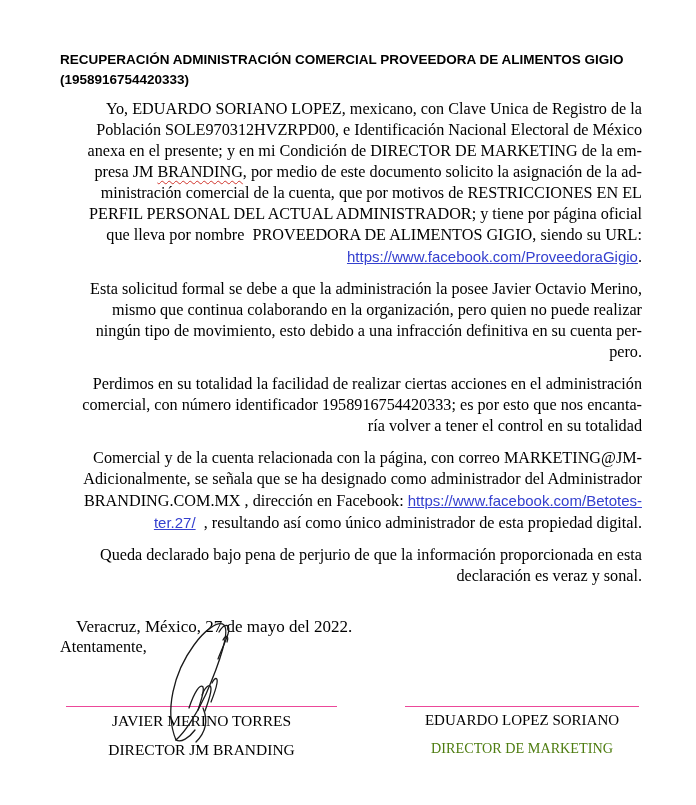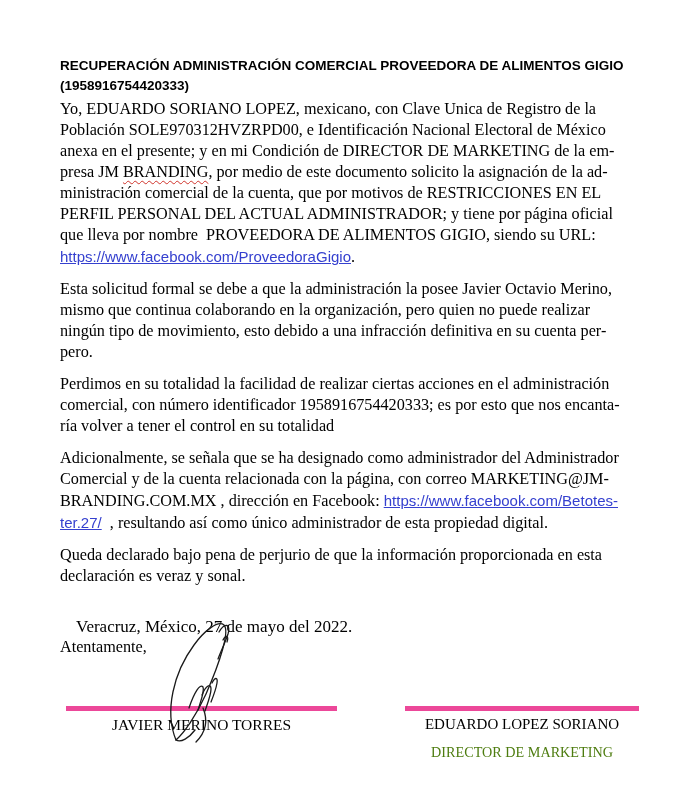--- a/index.html
+++ b/index.html
@@ -2,25 +2,25 @@
 <html style="--link-color: #3540cf; --spell-color: #d0342c;"><head>
 <meta charset="utf-8">
 <style>
   html, body { margin:0; padding:0; background:#ffffff; }
   .page {
     position:relative; width:696px; height:805px; background:#ffffff;
     overflow:hidden; color:#000;
     font-family:"Liberation Serif", serif;
   }
   .doc-title {
-    position:absolute; left:60px; top:56px; width:585px; margin:0;
+    position:absolute; left:60px; top:50px; width:585px; margin:0;
     font-family:"Liberation Sans", sans-serif;
     font-weight:bold; font-size:13.5px; line-height:20px; color:#000;
   }
-  .paragraphs { position:absolute; left:60px; top:99px; width:582px; }
+  .paragraphs { position:absolute; left:60px; top:99px; width:582px;text-align:right; }
   .para { margin:0 0 11px 0; }
   .line {
     white-space:pre; font-size:16.2px; line-height:21px;
     font-family:"Liberation Serif", serif;
   }
   .link {
     color:var(--link-color, #3540cf);
     font-family:"Liberation Sans", sans-serif;
     font-size:15px; text-decoration:underline; cursor:pointer;
   }
@@ -33,21 +33,21 @@
   }
   .date-line {
     position:absolute; left:60px; top:600px; margin:16px;
     font-size:17px; line-height:21px;
   }
   .closing {
     position:absolute; left:60px; top:637px; margin:0;
     font-size:16.2px; line-height:21px;
   }
   .signature-svg { position:absolute; left:164px; top:620px; z-index:2; }
-  .sig-block { position:absolute; top:706px; border-top:5px solid #ec4899; }
+  .sig-block { position:absolute; top:706px; border-top:1px solid #ec4899; }
   .sig-left  { left:66px;  width:271px; }
   .sig-right { left:405px; width:234px; }
   .sig-name  { margin-top:5px;  text-align:center; font-size:15.5px; }
   .sig-role  { margin-top:11px; text-align:center; font-size:15.5px; }
   .sig-right .sig-name { font-size:15px; }
   .sig-right .sig-role { font-size:14.2px; color:#4d7c0f; }
 </style>
 </head>
 <body>
 
@@ -74,22 +74,22 @@
         <div class="line"><span>mismo que continua colaborando en la organización, pero quien no puede realizar</span></div>
         <div class="line"><span>ningún tipo de movimiento, esto debido a una infracción definitiva en su cuenta per-</span></div>
         <div class="line"><span>pero.</span></div>
       </div>
       <div class="para">
         <div class="line"><span>Perdimos en su totalidad la facilidad de realizar ciertas acciones en el administración</span></div>
         <div class="line"><span>comercial, con número identificador 1958916754420333; es por esto que nos encanta-</span></div>
         <div class="line"><span>ría volver a tener el control en su totalidad</span></div>
       </div>
       <div class="para">
+        <div class="line"><span>Comercial y de la cuenta relacionada con la página, con correo MARKETING@JM-</span></div>
         <div class="line"><span>Adicionalmente, se señala que se ha designado como administrador del Administrador</span></div>
-        <div class="line"><span>Comercial y de la cuenta relacionada con la página, con correo MARKETING@JM-</span></div>
         <div class="line"><span>BRANDING.COM.MX , dirección en Facebook: </span><a class="link" href="#">https://www.facebook.com/Betotes-</a></div>
         <div class="line"><a class="link" href="#">ter.27/</a><span>  , resultando así como único administrador de esta propiedad digital.</span></div>
       </div>
       <div class="para">
         <div class="line"><span>Queda declarado bajo pena de perjurio de que la información proporcionada en esta</span></div>
         <div class="line"><span>declaración es veraz y sonal.</span></div>
       </div>
     </div>
 
   <p class="date-line">Veracruz, México, 27 de mayo del 2022.</p>
@@ -102,20 +102,21 @@
     <path d="M 55 12 C 61 2, 67 4, 64 14 C 61 23, 57 31, 54 39"></path>
     <path d="M 59 20 C 62 14, 65 16, 63 22"></path>
     <path d="M 25 88 C 30 73, 36 63, 39 67 C 41 71, 36 83, 34 90"></path>
     <path d="M 38 75 C 42 65, 47 63, 47 69 C 47 75, 43 85, 41 91"></path>
     <path d="M 48 63 C 51 57, 54 57, 53 63 C 52 69, 49 77, 47 82"></path>
     <path d="M 39 88 C 44 100, 42 112, 32 122"></path>
   </svg>
 
   <div class="sig-block sig-left">
     <div class="sig-name">JAVIER MERINO TORRES</div>
+    <div class="sig-role">DIRECTOR JM BRANDING</div>
   </div>
 
   <div class="sig-block sig-right">
     <div class="sig-name">EDUARDO LOPEZ SORIANO</div>
     <div class="sig-role">DIRECTOR DE MARKETING</div>
   </div>
 
 </div>
 
 </body></html>

